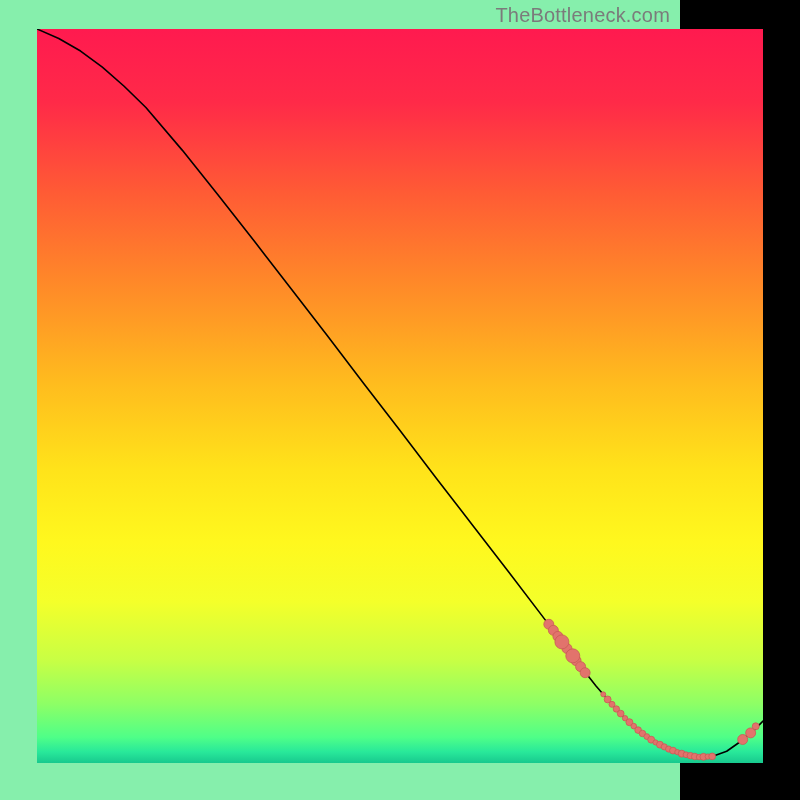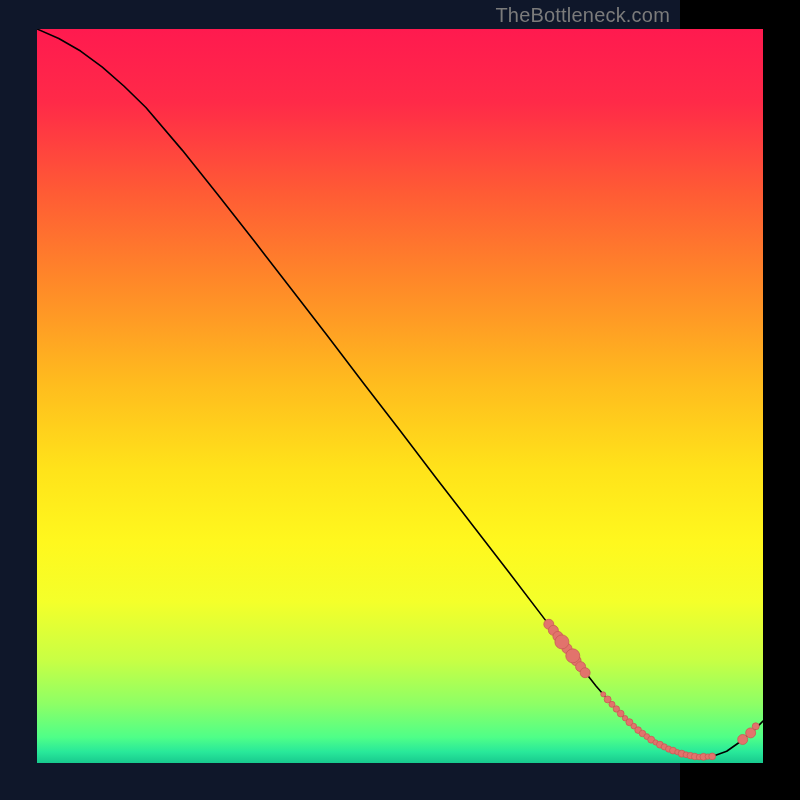--- a/index.html
+++ b/index.html
@@ -8,21 +8,21 @@
     width: 800px;
     height: 800px;
     background: #000;
     font-family: Arial, Helvetica, sans-serif;
     overflow: hidden;
   }
   .outer {
     position: relative;
     width: 680px;
     height: 800px;
-    background: #0f172a;
+    background: #86efac;
   }
   .attribution {
     position: absolute;
     top: 4px;
     right: 10px;
     color: #7b7b7b;
     font-size: 20px;
     letter-spacing: 0.2px;
   }
   .plot {

